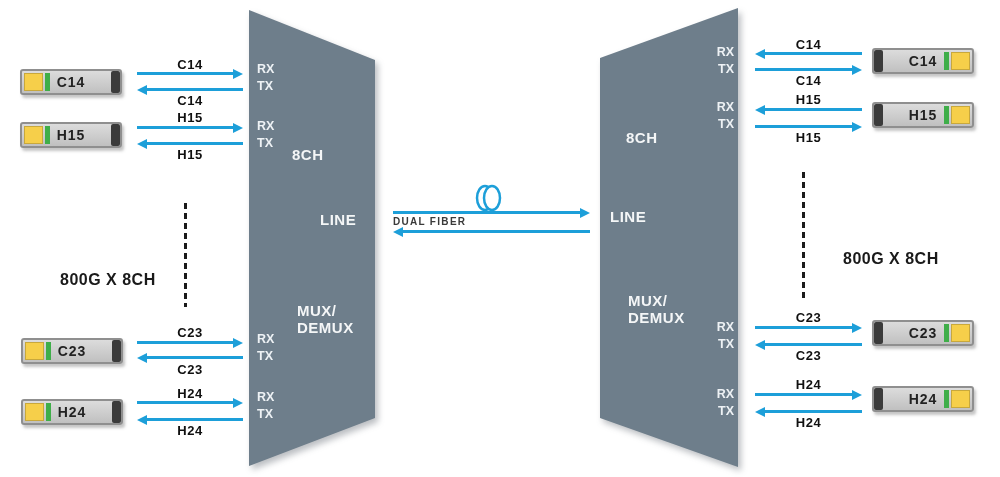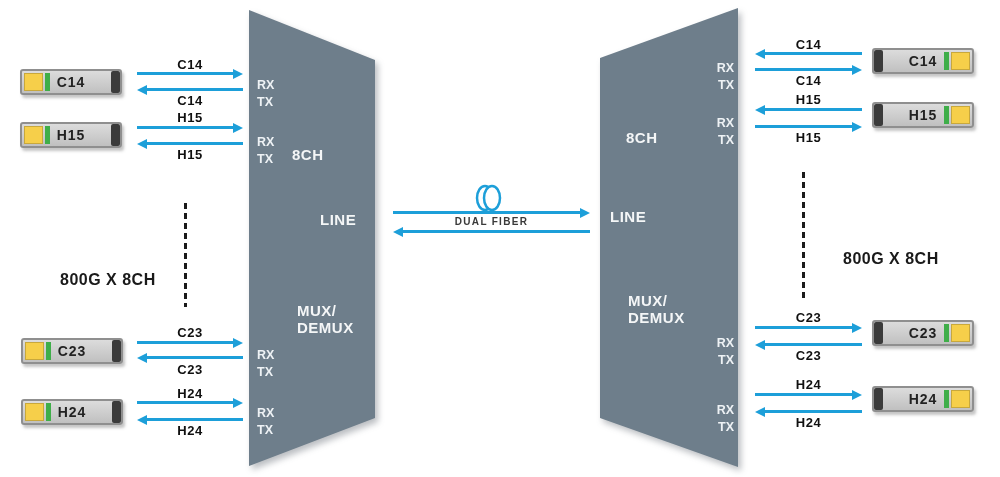--- a/index.html
+++ b/index.html
@@ -6,21 +6,21 @@
   #diagram{
     position:relative;width:1000px;height:477px;background:#ffffff;overflow:hidden;
     font-family:"Liberation Sans","DejaVu Sans",sans-serif;
   }
   
   #mux-svg{position:absolute;left:0;top:0;width:1000px;height:477px;}
   .mux-shape{fill:#6e7e8b;}
   .mux-shadow{filter:drop-shadow(3px 4px 3px rgba(60,70,80,0.35));}
   
   .mux-lbl{position:absolute;color:#f4f6f7;font-weight:bold;font-size:15px;letter-spacing:0.5px;line-height:17px;}
-  .port{position:absolute;color:#eef2f5;font-weight:bold;font-size:12.5px;line-height:14px;width:30px;margin-top:16px;}
+  .port{position:absolute;color:#eef2f5;font-weight:bold;font-size:12.5px;line-height:14px;width:30px;}
   .port.rt{text-align:right;}
   
   .module{
     position:absolute;width:102px;height:26px;box-sizing:border-box;
     background:linear-gradient(#dcdcdc,#c0c0c0);
     border:2px solid #8f8f8f;border-radius:3px;
     box-shadow:2px 3px 3px rgba(90,90,90,0.35);
   }
   .module .yellow{position:absolute;top:2px;bottom:2px;width:19px;background:#f6cf4a;border:1px solid #c8a83c;box-sizing:border-box;}
   .module .green{position:absolute;top:2px;bottom:2px;width:5px;background:#3fae49;}
@@ -48,21 +48,21 @@
   
   .chlbl{position:absolute;font-size:13px;font-weight:bold;color:#101010;text-align:center;letter-spacing:0.5px;}
   
   .dotline{
     position:absolute;width:3px;
     background-image:repeating-linear-gradient(to bottom,#1a1a1a 0 6px,transparent 6px 10px);
   }
   
   .caption{position:absolute;font-size:16px;font-weight:bold;color:#1a1a1a;letter-spacing:0.5px;margin-top:28px;}
   
-  .dualfiber{position:absolute;font-size:10px;font-weight:bold;color:#3a3a3a;letter-spacing:1.3px;text-align:center;}
+  .dualfiber{position:absolute;font-size:10px;font-weight:bold;color:#3a3a3a;letter-spacing:1.3px;text-align:left;}
   #coil{position:absolute;}
 </style>
 </head>
 <body>
 
 <div id="diagram">
 
   <svg id="mux-svg" viewBox="0 0 1000 477">
     <g class="mux-shadow">
       <polygon class="mux-shape" points="249,10 375,60 375,418 249,466"></polygon>

